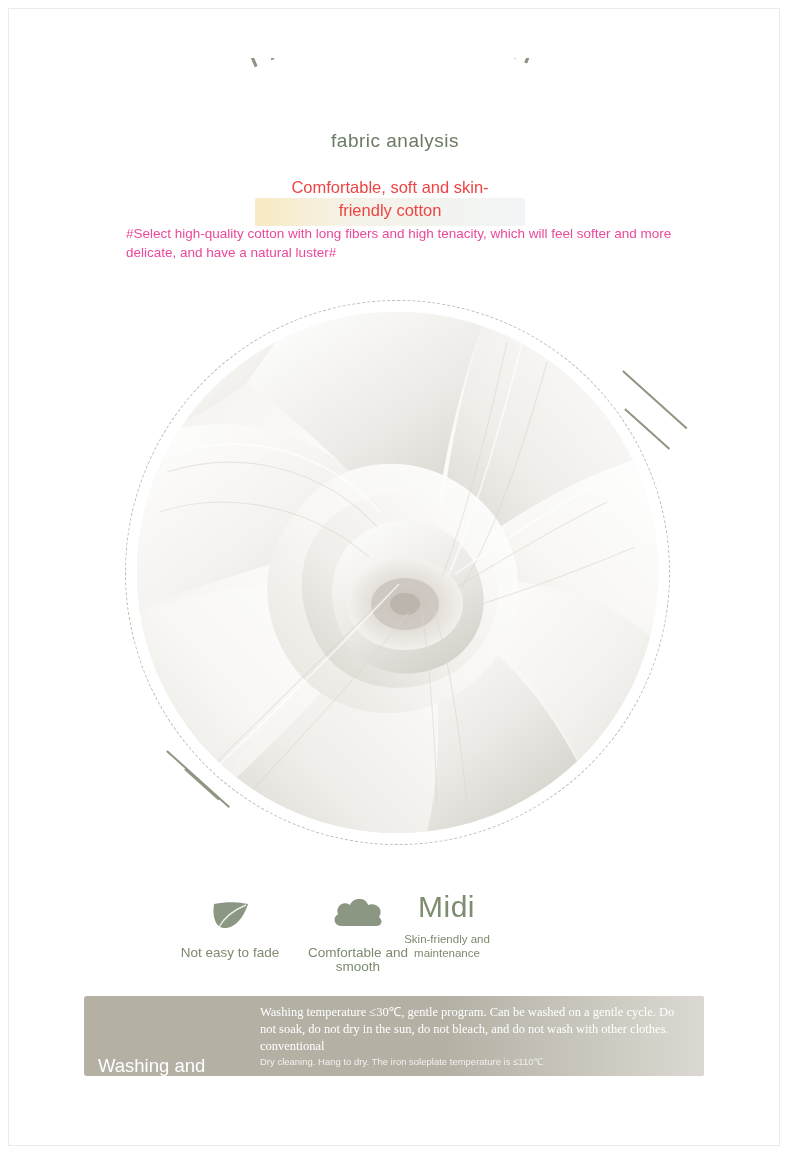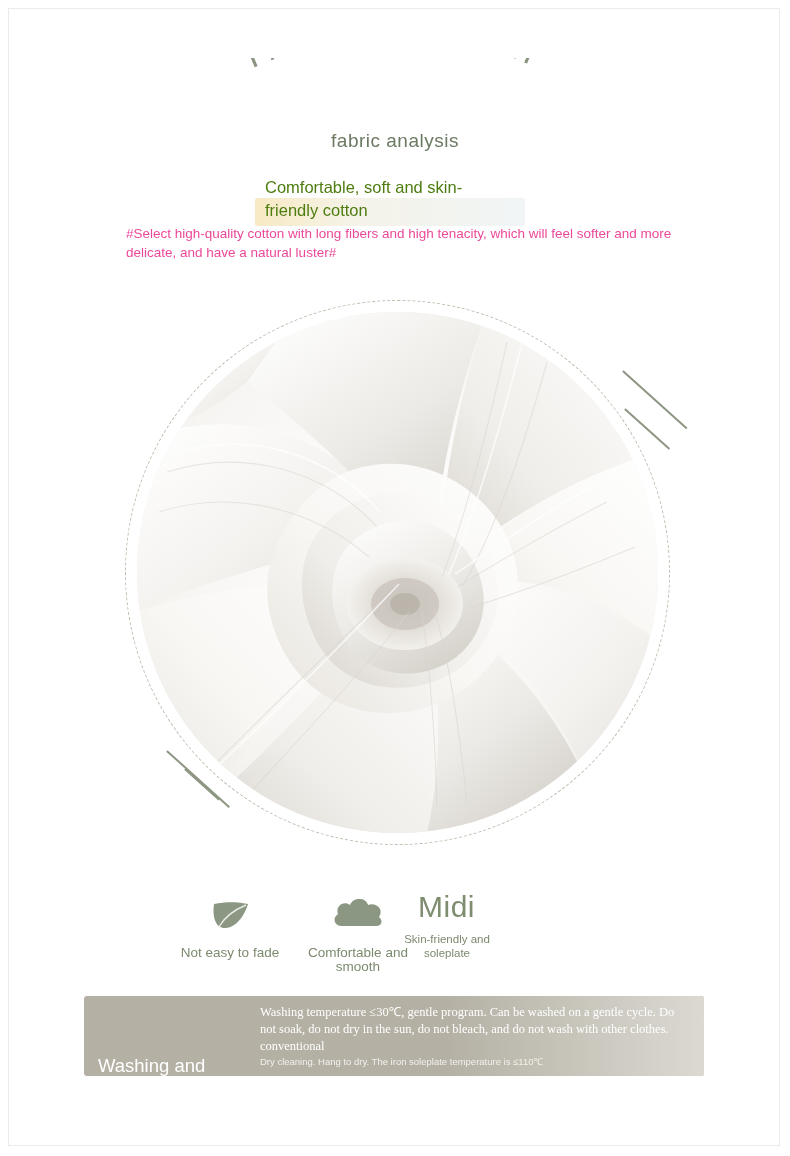--- a/index.html
+++ b/index.html
@@ -75,21 +75,22 @@
     opacity: 0.85;
     border-radius: 2px;
   }
   .intro-heading {
     position: absolute;
     left: 265px;
     top: 6px;
     width: 250px;
     font-size: 16.5px;
     line-height: 23px;
-    color: #4d7c0f;
+    color: #ef4444;
+    text-align: center;
   }
   .intro-body {
     position: absolute;
     left: 126px;
     top: 54px;
     width: 560px;
     font-size: 13.5px;
     line-height: 19px;
     color: #ec4899;
   }
@@ -345,21 +346,21 @@
           <circle cx="30" cy="13" r="8" fill="#8b9782"></circle>
           <circle cx="42" cy="19" r="7" fill="#8b9782"></circle>
         </svg>
       </span>
       <span class="flabel">Comfortable and smooth</span>
     </div>
 
     <div class="midi-word">Midi</div>
 
     <div class="feature f3">
-      <span class="flabel">Skin-friendly and soleplate</span>
+      <span class="flabel">Skin-friendly and maintenance</span>
     </div>
 
   </div>
 
   <div class="wash">
     <div class="wash-fade"></div>
     <div class="wash-title">Washing and maintenance</div>
     <div class="wash-body">Washing temperature ≤30℃, gentle program. Can be washed on a gentle cycle. Do not soak, do not dry in the sun, do not bleach, and do not wash with other clothes. conventional</div>
     <div class="wash-note">Dry cleaning. Hang to dry. The iron soleplate temperature is ≤110℃</div>
   </div>

